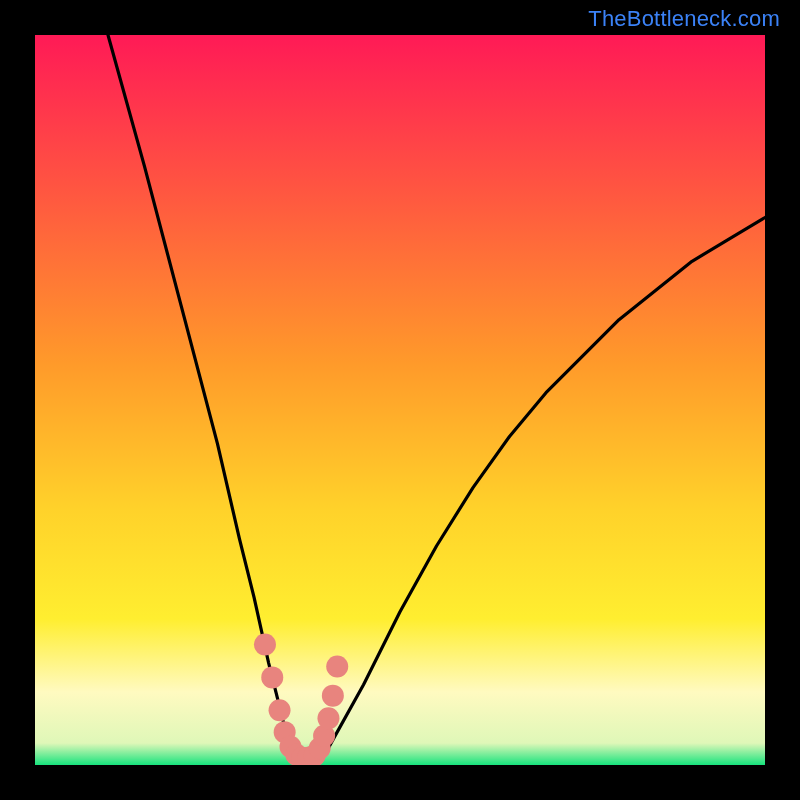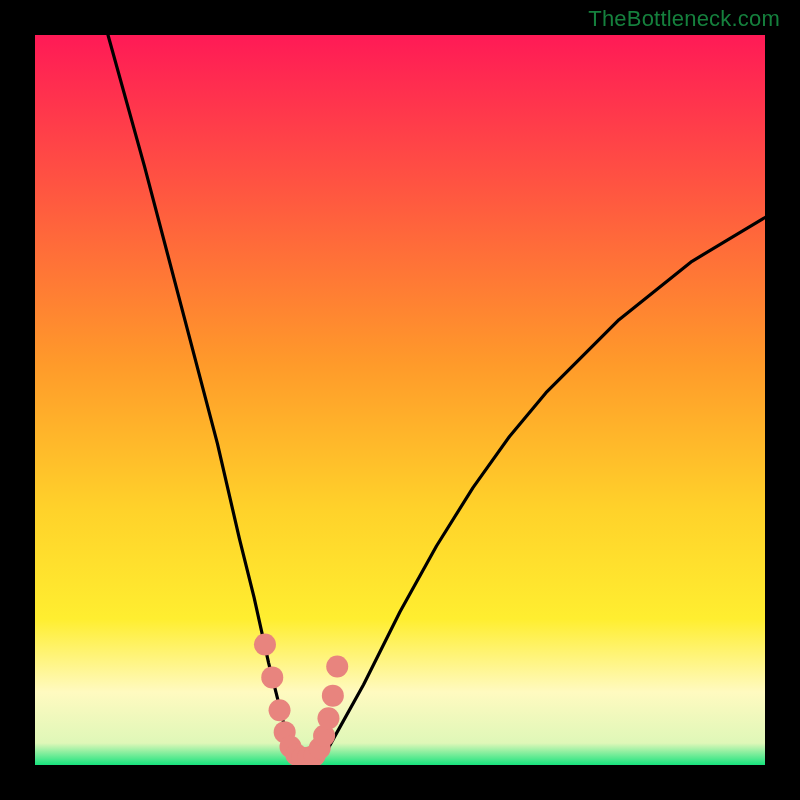--- a/index.html
+++ b/index.html
@@ -24,21 +24,21 @@
     left: 35px;
     top: 35px;
     width: 730px;
     height: 730px;
     overflow: hidden;
   }
   .watermark {
     position: absolute;
     top: 6px;
     right: 20px;
-    color: #15803d;
+    color: #3b82f6;
     font-size: 22px;
     font-weight: 500;
     letter-spacing: 0.2px;
     user-select: none;
   }
   svg.curve {
     position: absolute;
     left: 0;
     top: 0;
   }

